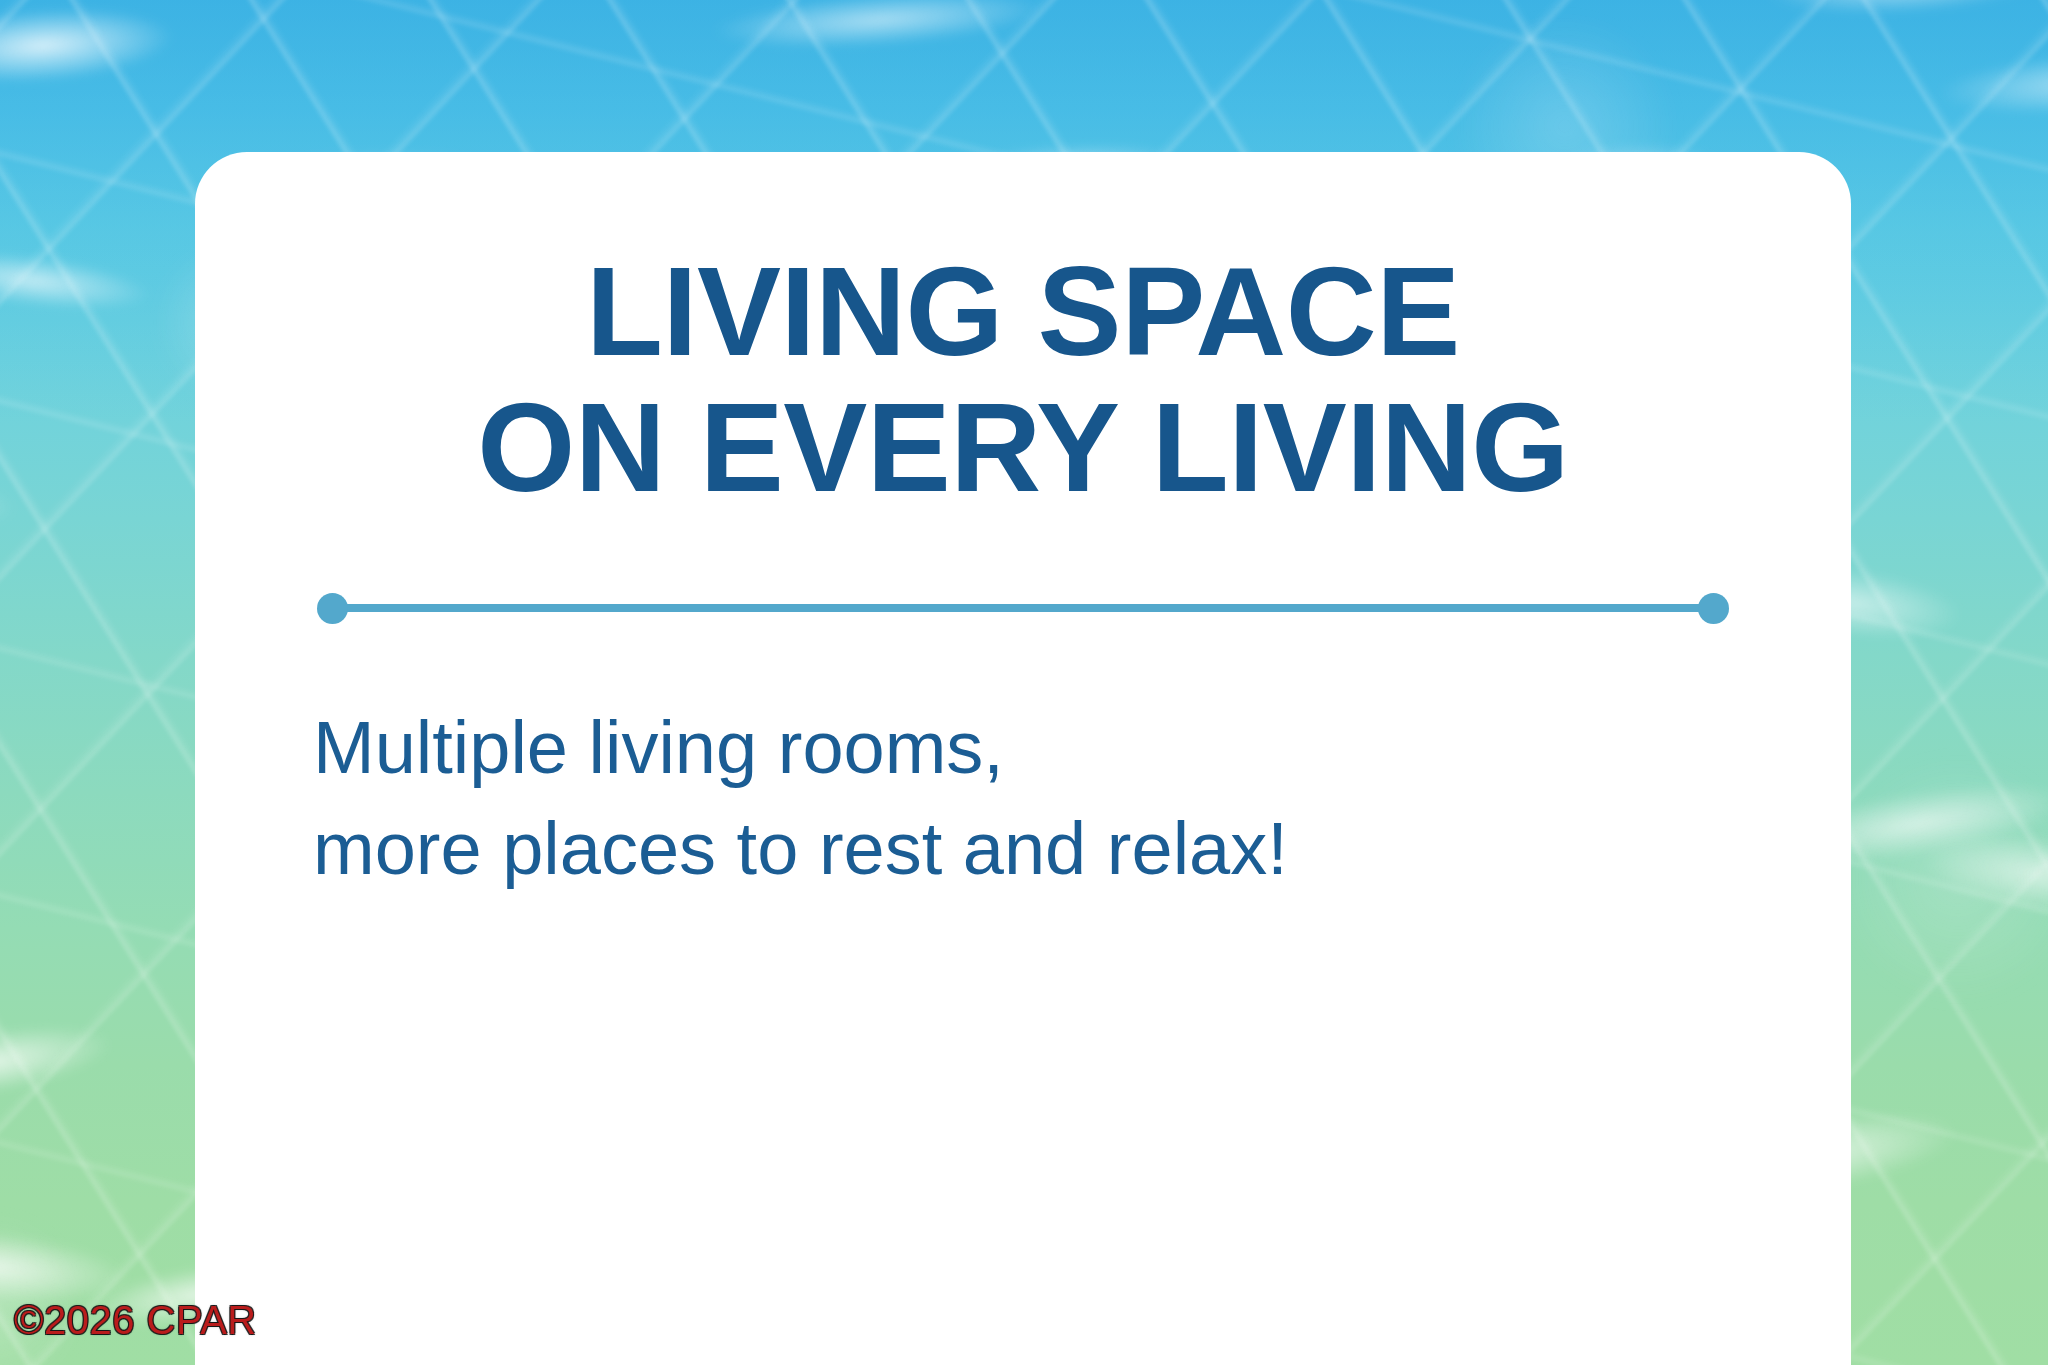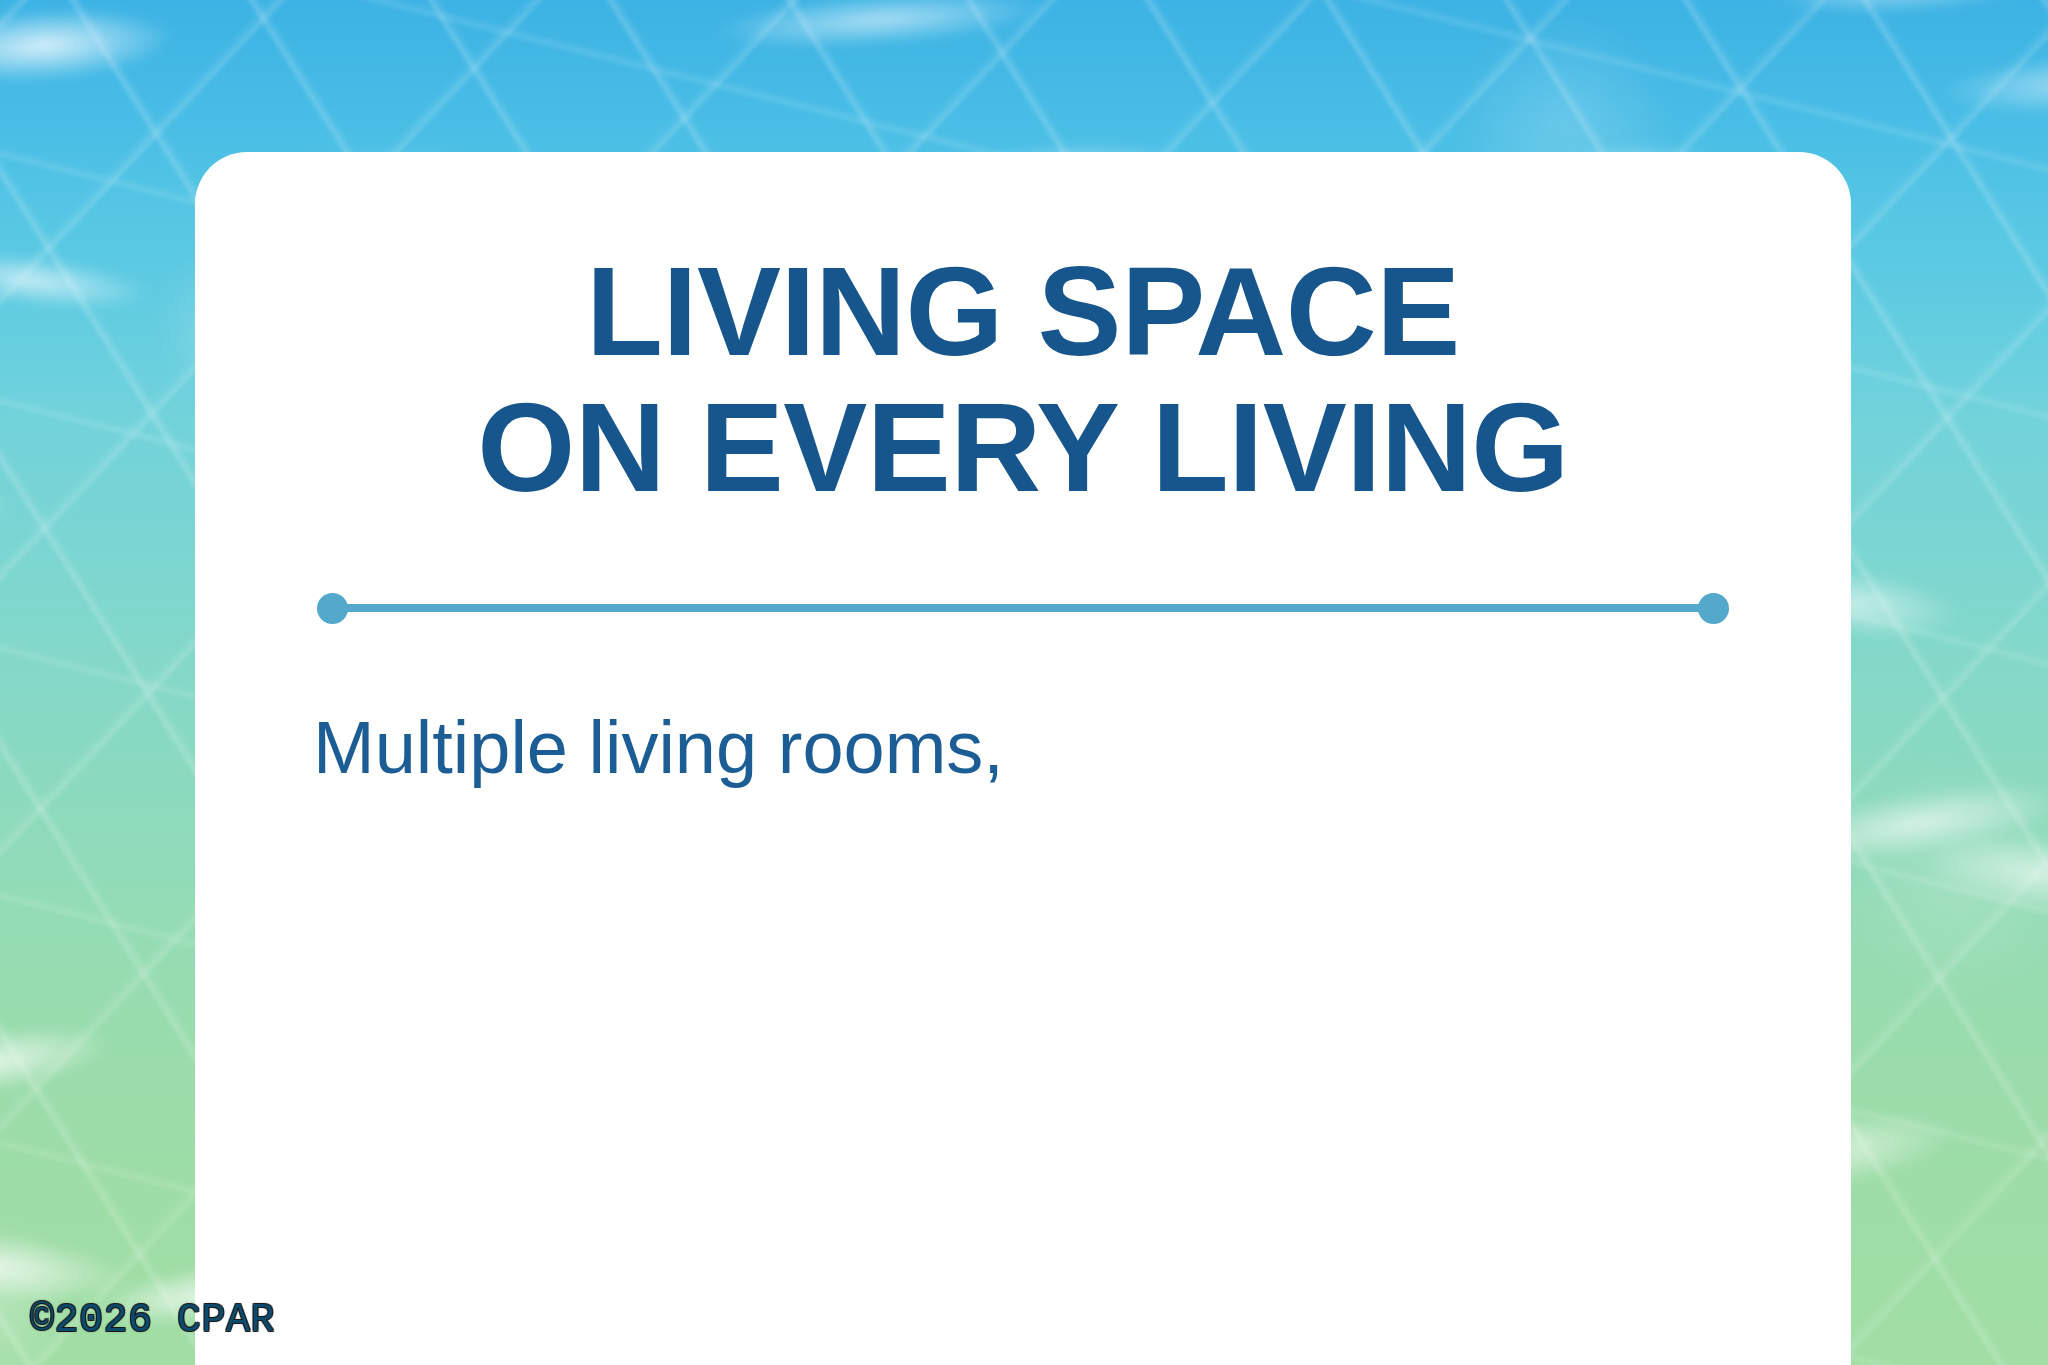--- a/index.html
+++ b/index.html
@@ -225,27 +225,27 @@
     font-size: 74px;
     line-height: 1.36;
     text-align: left;
     width: 1420px;
   }
   #body-copy .bc-line { display: block; white-space: nowrap; }
 
   
   #copyright {
     position: absolute;
-    left: 30px;
+    left: 14px;
     bottom: 22px;
-    font-family: Liberation Mono, monospace;
+    font-family: Liberation Sans, sans-serif;
     font-size: 40px;
     font-weight: 400;
     letter-spacing: 0.5px;
-    color: #0c4a6e;
+    color: #b91c1c;
     text-shadow:
       -1px -1px 0 rgba(20,20,20,0.85),
        1px -1px 0 rgba(20,20,20,0.85),
       -1px  1px 0 rgba(20,20,20,0.85),
        1px  1px 0 rgba(20,20,20,0.85),
        0    0   3px rgba(0,0,0,0.45);
     white-space: nowrap;
   }
 </style>
 </head>
@@ -271,19 +271,20 @@
     </div>
 
     <div id="divider">
       <span class="dot"></span>
       <span class="rule"></span>
       <span class="dot"></span>
     </div>
 
     <div id="body-copy">
       <span class="bc-line">Multiple living rooms,</span>
+      <span class="bc-line">more places to rest and relax!</span>
     </div>
 
   </div>
 
   <div id="copyright">©2026 CPAR</div>
 
 </div>
 
 </body></html>

